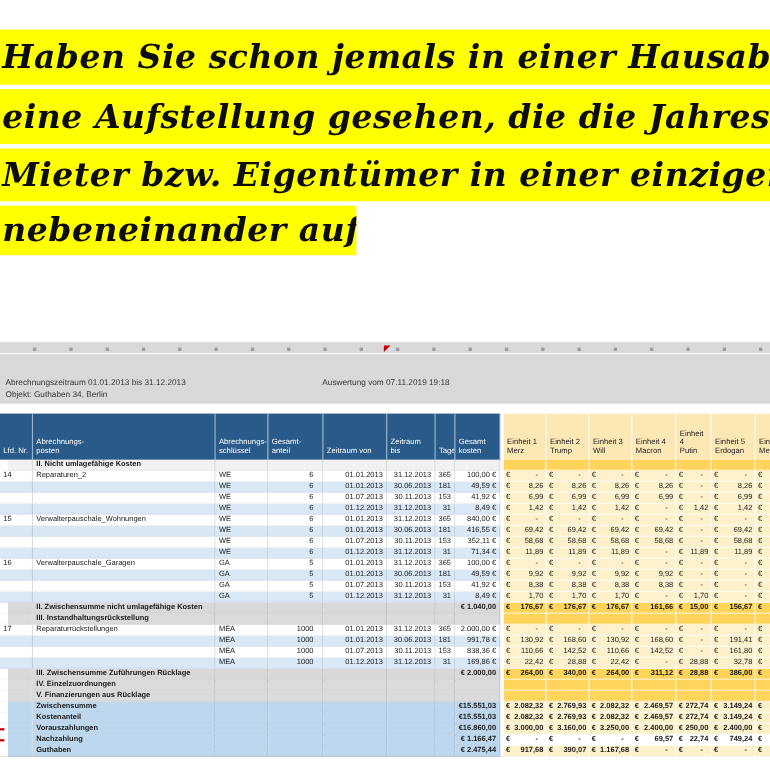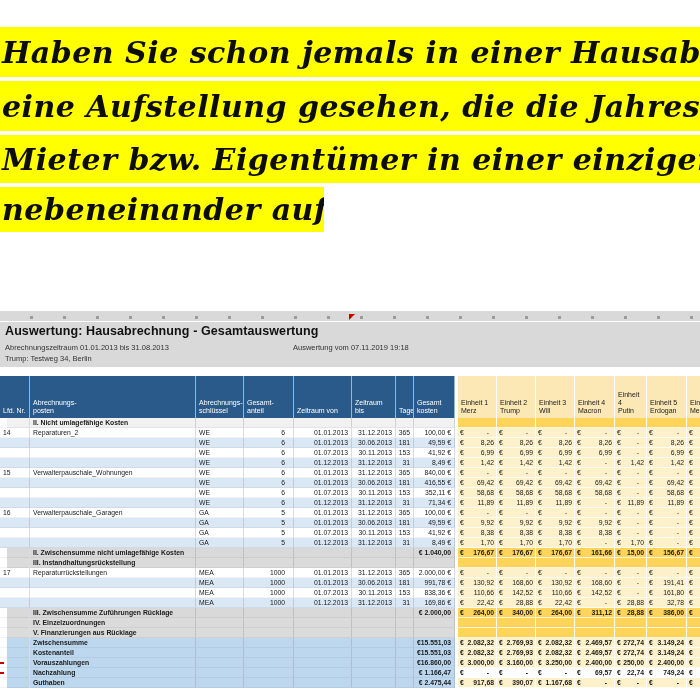--- a/index.html
+++ b/index.html
@@ -103,24 +103,23 @@
         <div class="mk" style="left: 459px;"></div>
         <div class="mk" style="left: 492px;"></div>
         <div class="mk" style="left: 525px;"></div>
         <div class="mk" style="left: 558px;"></div>
         <div class="mk" style="left: 591px;"></div>
         <div class="mk" style="left: 624px;"></div>
         <div class="mk" style="left: 657px;"></div>
         <div class="mk" style="left: 690px;"></div>
       </div>
     <div class="titleblock">
-      <div class="sheet-title">Auswertung: Hausabrechnung - Gesamtauswertung</div>
-      <div class="sub-left">Abrechnungszeitraum 01.01.2013 bis 31.08.2013</div>
+      <div class="sub-left">Abrechnungszeitraum 01.01.2013 bis 31.12.2013</div>
       <div class="sub-right">Auswertung vom 07.11.2019 19:18</div>
-      <div class="sub-obj">Trump: Testweg 34, Berlin</div>
+      <div class="sub-obj">Objekt: Guthaben 34, Berlin</div>
     </div>
     <div class="table">
         <div class="hrow">
           <div class="hcell" style="width: 30px;">Lfd. Nr.</div>
           <div class="hcell" style="width: 166px;">Abrechnungs-
 posten</div>
           <div class="hcell" style="width: 48px;">Abrechnungs-
 schlüssel</div>
           <div class="hcell" style="width: 50px;">Gesamt-
 anteil</div>

